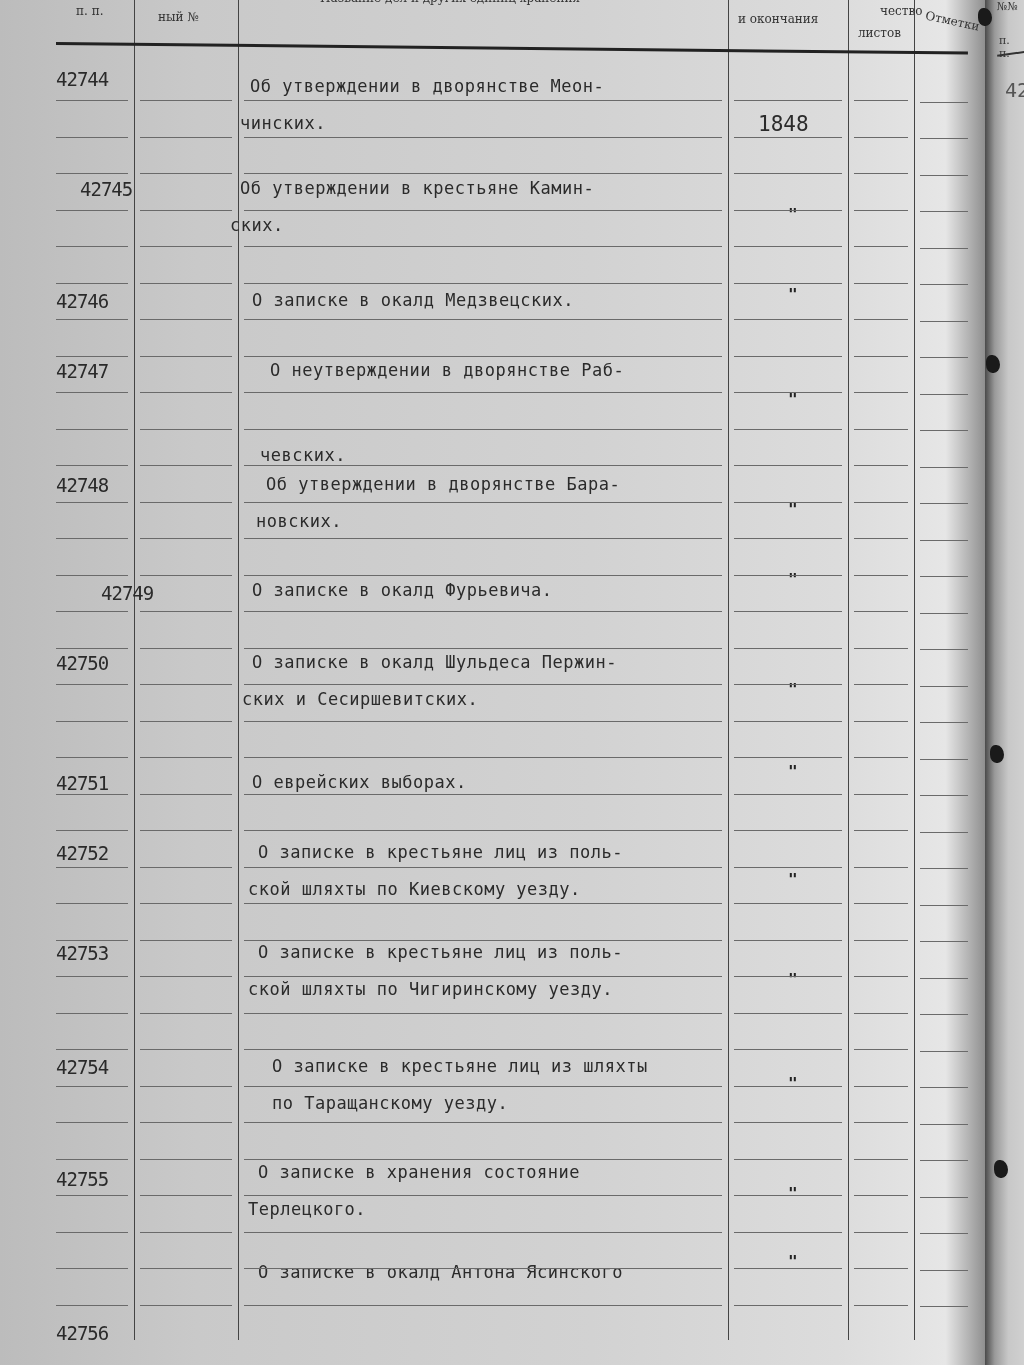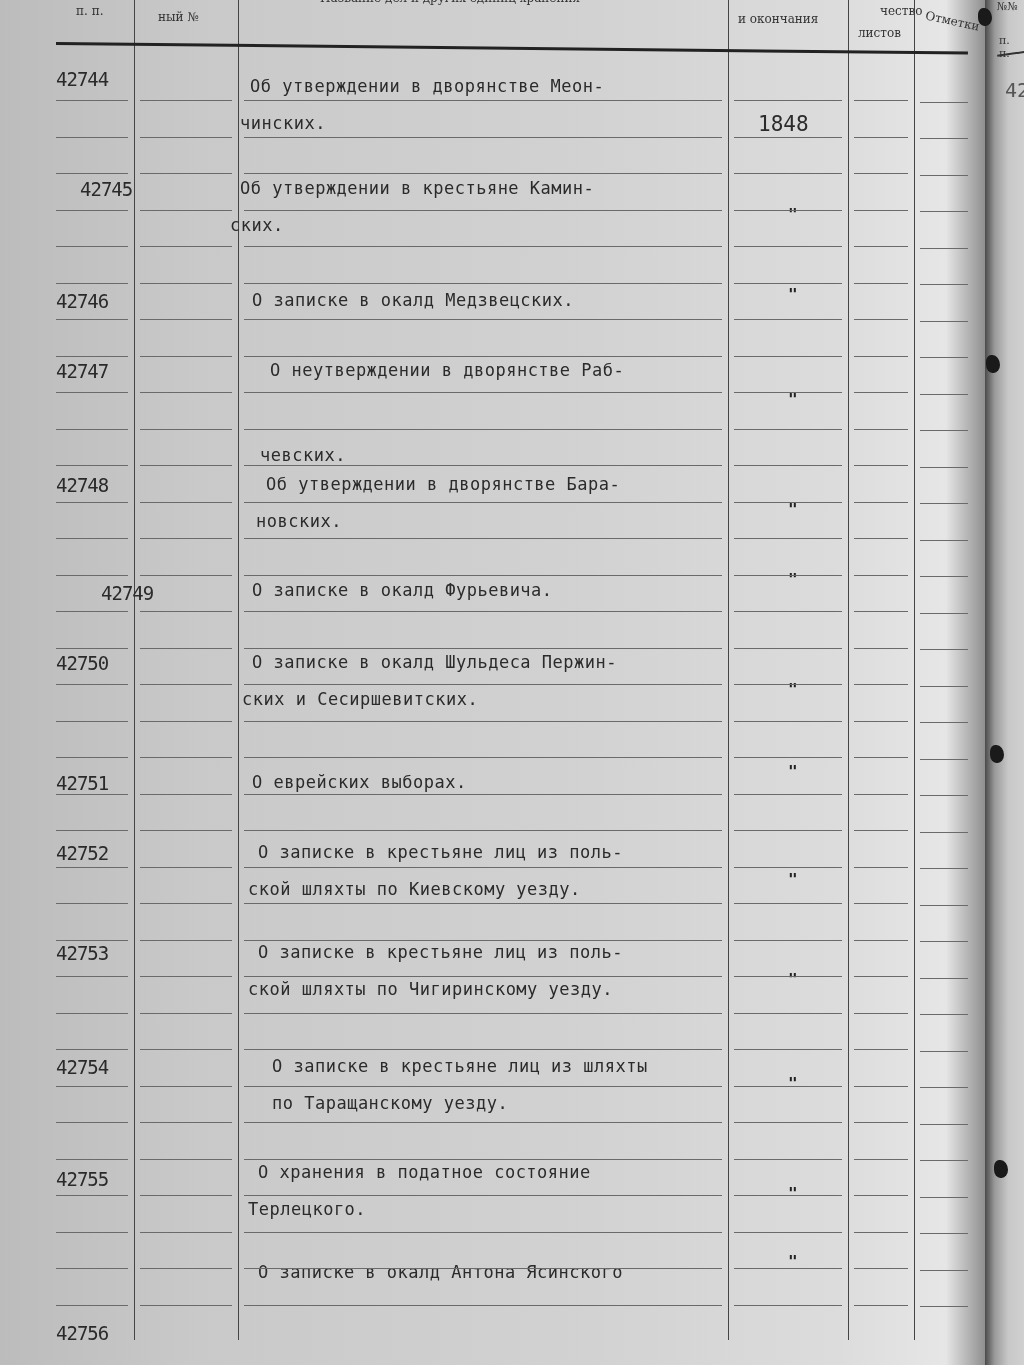--- a/index.html
+++ b/index.html
@@ -90,21 +90,21 @@
       <div class="ditto" style="left: 788px; top: 870px;">"</div>
       <div class="num" style="left: 56px; top: 942px;">42753</div>
       <div class="title" style="left: 258px; top: 942px;">О записке в крестьяне лиц из поль-</div>
       <div class="title" style="left: 248px; top: 979px;">ской шляхты по Чигиринскому уезду.</div>
       <div class="ditto" style="left: 788px; top: 970px;">"</div>
       <div class="num" style="left: 56px; top: 1056px;">42754</div>
       <div class="title" style="left: 272px; top: 1056px;">О записке в крестьяне лиц из шляхты</div>
       <div class="title" style="left: 272px; top: 1093px;">по Таращанскому уезду.</div>
       <div class="ditto" style="left: 788px; top: 1074px;">"</div>
       <div class="num" style="left: 56px; top: 1168px;">42755</div>
-      <div class="title" style="left: 258px; top: 1162px;">О хранения в податное состояние</div>
+      <div class="title" style="left: 258px; top: 1162px;">О записке в хранения состояние</div>
       <div class="title" style="left: 248px; top: 1199px;">Терлецкого.</div>
       <div class="ditto" style="left: 788px; top: 1184px;">"</div>
       <div class="num" style="left: 56px; top: 1278px; margin-top: 44px;">42756</div>
       <div class="title" style="left: 258px; top: 1262px;">О записке в окалд Антона Ясинского</div>
       <div class="ditto" style="left: 788px; top: 1252px;">"</div>
     </div>
 
   <div class="footer"></div>
 <div class="rowline" style="left: 56px; width: 72px; top: 100px;"></div>
     <div class="rowline" style="left: 140px; width: 92px; top: 100px;"></div>

